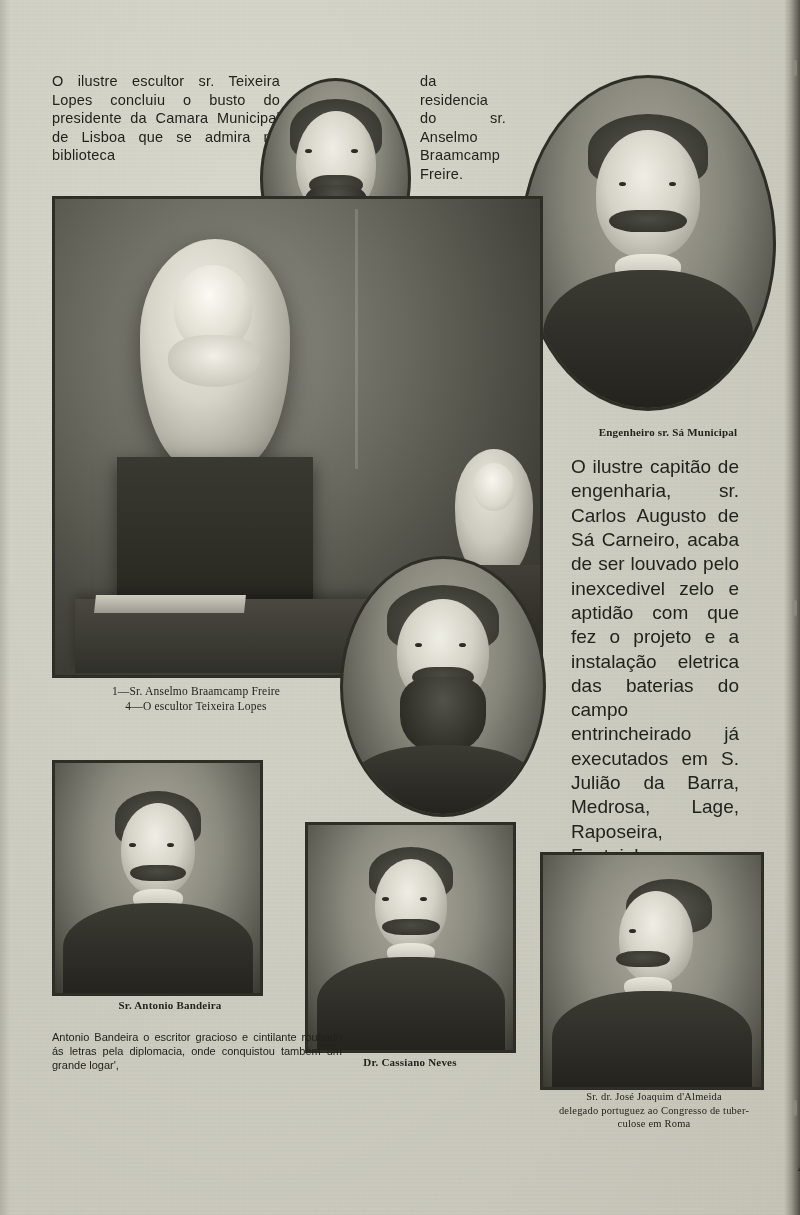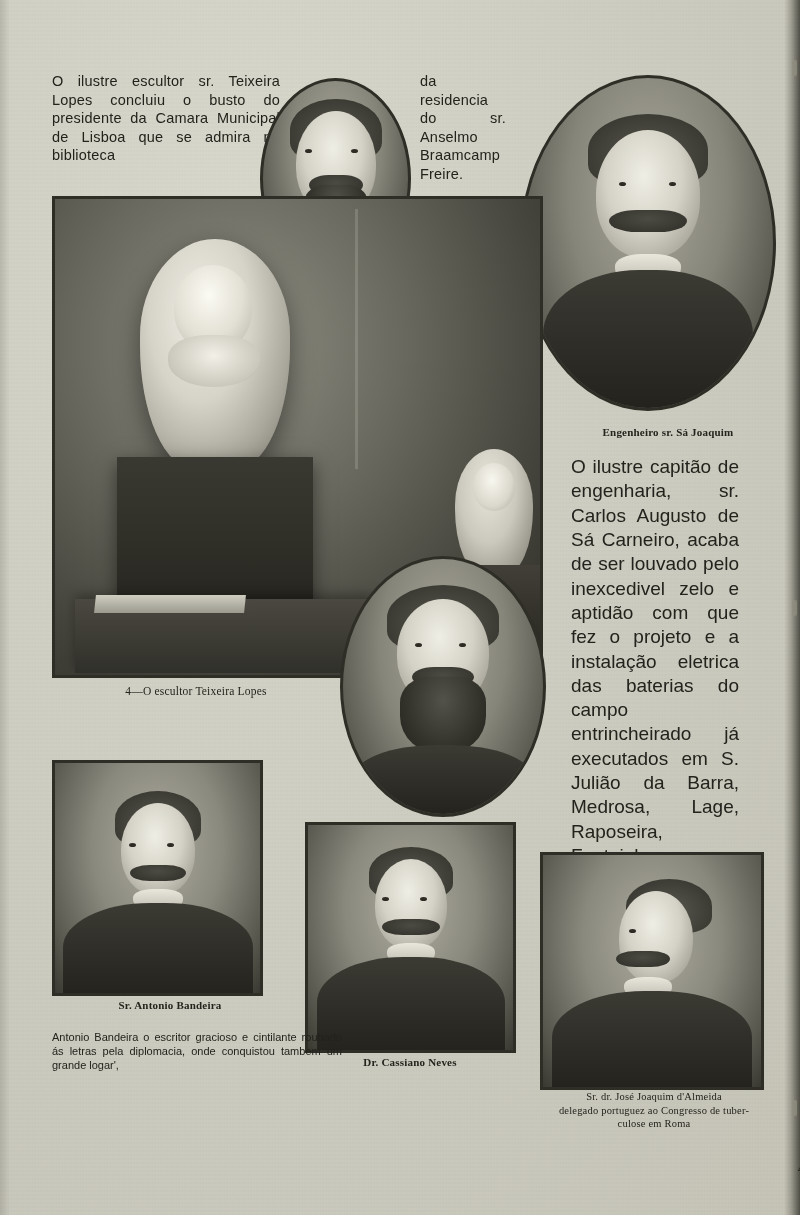--- a/index.html
+++ b/index.html
@@ -215,33 +215,34 @@
         <div class="hair" style="top:36px;width:120px;height:72px;"></div>
         <div class="face" style="top:52px;width:104px;height:128px;"></div>
         <div class="eye" style="left:96px;top:104px;"></div>
         <div class="eye" style="left:146px;top:104px;"></div>
         <div class="mouche" style="top:132px;width:78px;height:22px;"></div>
         <div class="collar" style="top:176px;width:66px;height:30px;"></div>
         <div class="torso" style="top:192px;width:210px;height:140px;"></div>
       </div>
     </div>
 
-    <div class="cap" id="cap-sa-carneiro">Engenheiro sr. Sá Joaquim</div>
+    <div class="cap" id="cap-sa-carneiro">Engenheiro sr. Sá Municipal</div>
 
     <div class="photo" id="photo-busts">
       <div class="backdrop-line"></div>
       <div class="bust-a"></div>
       <div class="pedestal-a"></div>
       <div class="bust-b"></div>
       <div class="pedestal-b"></div>
       <div class="table"></div>
       <div class="papers"></div>
     </div>
 
     <div class="cap" id="cap-busts">
+      <div>1—Sr. Anselmo Braamcamp Freire</div>
       <div>4—O escultor Teixeira Lopes</div>
     </div>
 
     <div class="txt" id="sa-carneiro-text">O ilustre capitão de engenharia, sr. Carlos Augusto de Sá Carneiro, acaba de ser louvado pelo inexcedivel zelo e aptidão com que fez o projeto e a instalação eletrica das baterias do campo entrincheirado já executados em S. Julião da Barra, Medrosa, Lage, Raposeira, Fontainhas, quarteis da Cruz de Oeiras e Espargal. Foram uns exemplares trabalhos os que levou a cabo e que por aquela fórma se reconheceram.</div>
 
     <div class="oval photo" id="photo-cassiano-oval">
       <div class="inner">
         <div class="hair" style="top:26px;width:112px;height:66px;"></div>
         <div class="face" style="top:40px;width:92px;height:106px;"></div>
         <div class="eye" style="left:72px;top:84px;"></div>

